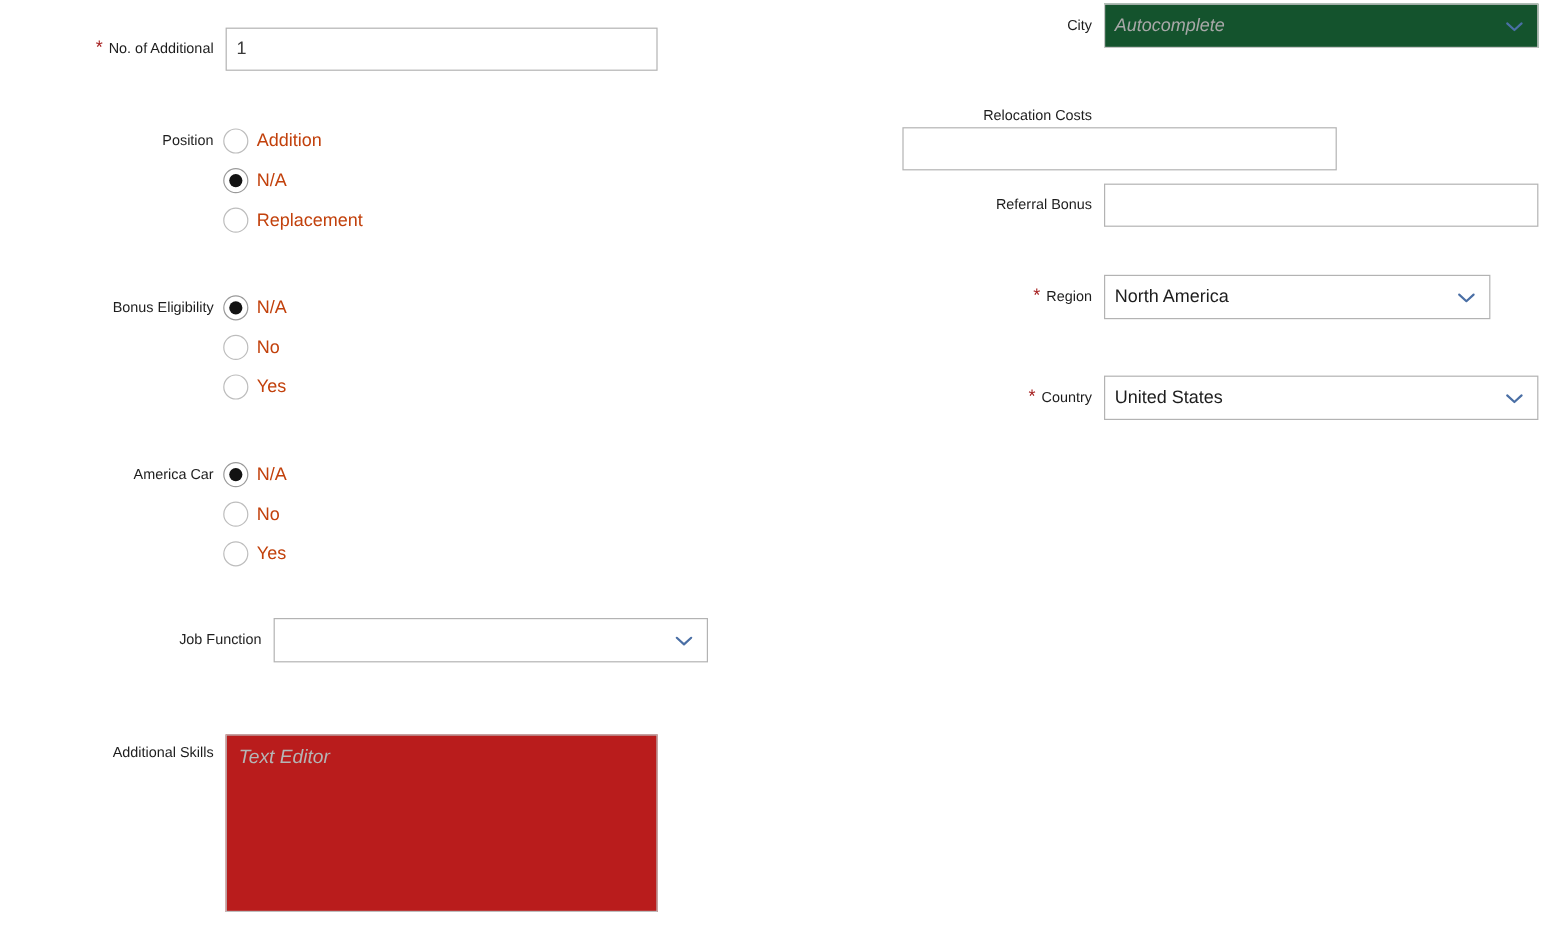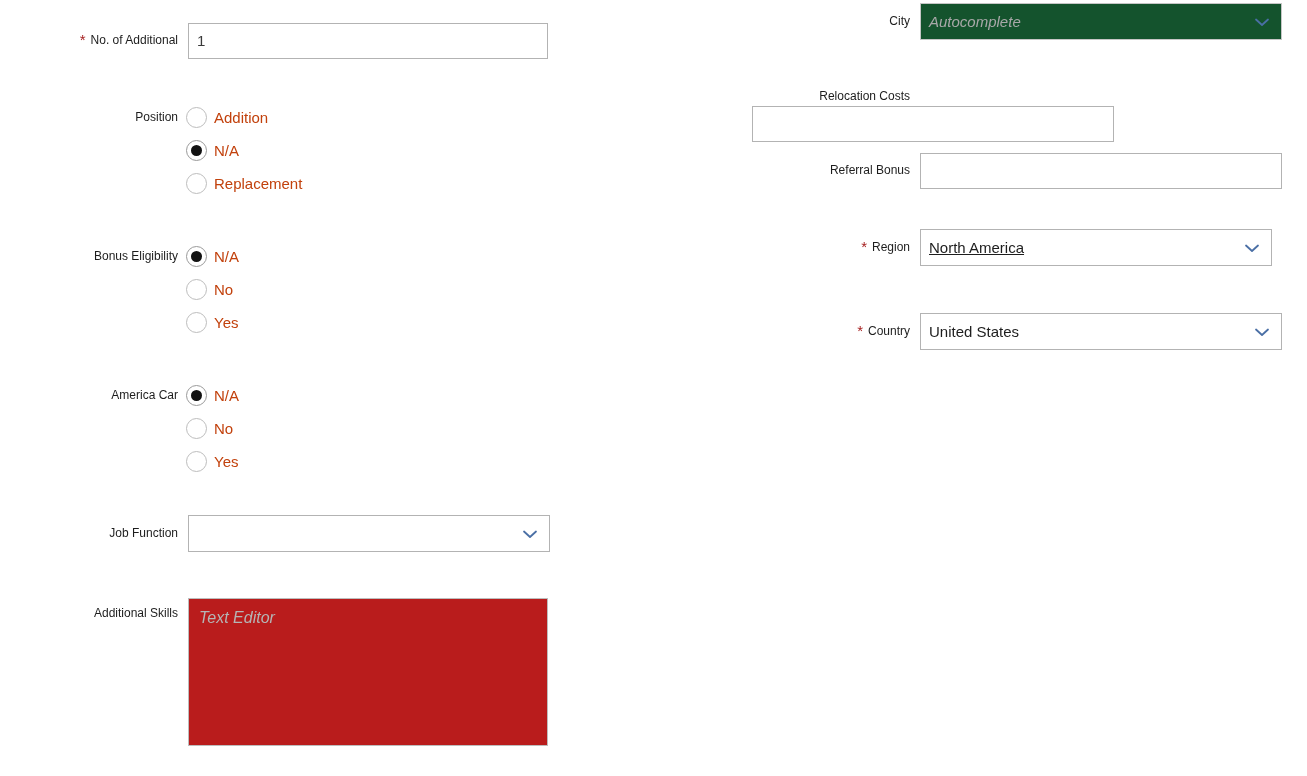--- a/index.html
+++ b/index.html
@@ -211,33 +211,33 @@
       <span class="radio"></span>
       <span class="radio-label">No</span>
     </div>
     <div class="radio-row">
       <span class="radio"></span>
       <span class="radio-label">Yes</span>
     </div>
   </div>
 </div>
 
-<div class="field" style="left:0px; top:515px;">
+<div class="field" style="left:0px; top:515px;padding-left:40px;">
   <div style="width:178px; display:flex; justify-content:flex-end; padding-top:8px;">
     <span class="label">Job Function</span>
   </div>
   <div class="dropdown" style="margin-left:10px; width:362px;">
     <span></span>
     <svg class="chev" viewBox="0 0 20 20">
       <polyline points="4,7.5 10,13 16,7.5" fill="none" stroke="#4a6fa5" stroke-width="1.8" stroke-linecap="round" stroke-linejoin="round"></polyline>
     </svg>
   </div>
 </div>
 
-<div class="field" style="left:0px; top:598px;">
+<div class="field" style="left:0px; top:612px;">
   <div style="width:178px; display:flex; justify-content:flex-end; padding-top:5px;">
     <span class="label">Additional Skills</span>
   </div>
   <div class="textarea" style="margin-left:10px; width:360px; height:148px;">
     <span class="ph">Text Editor</span>
   </div>
 </div>
 
 <div class="field" style="left:742px; top:3px;">
   <div style="width:168px; display:flex; justify-content:flex-end; padding-top:8px;">
@@ -263,21 +263,21 @@
     <span class="label">Referral Bonus</span>
   </div>
   <div class="textbox" style="margin-left:10px; width:362px;"></div>
 </div>
 
 <div class="field" style="left:742px; top:229px;">
   <div style="width:168px; display:flex; justify-content:flex-end; align-items:flex-start; padding-top:8px;">
     <span class="req-star">*</span>
     <span class="label">Region</span>
   </div>
-  <div class="dropdown" style="margin-left:10px; width:352px;text-decoration:underline;">
+  <div class="dropdown" style="margin-left:10px; width:322px;">
     <span>North America</span>
     <svg class="chev" viewBox="0 0 20 20">
       <polyline points="4,7.5 10,13 16,7.5" fill="none" stroke="#4a6fa5" stroke-width="1.8" stroke-linecap="round" stroke-linejoin="round"></polyline>
     </svg>
   </div>
 </div>
 
 <div class="field" style="left:742px; top:313px;">
   <div style="width:168px; display:flex; justify-content:flex-end; align-items:flex-start; padding-top:8px;">
     <span class="req-star">*</span>

